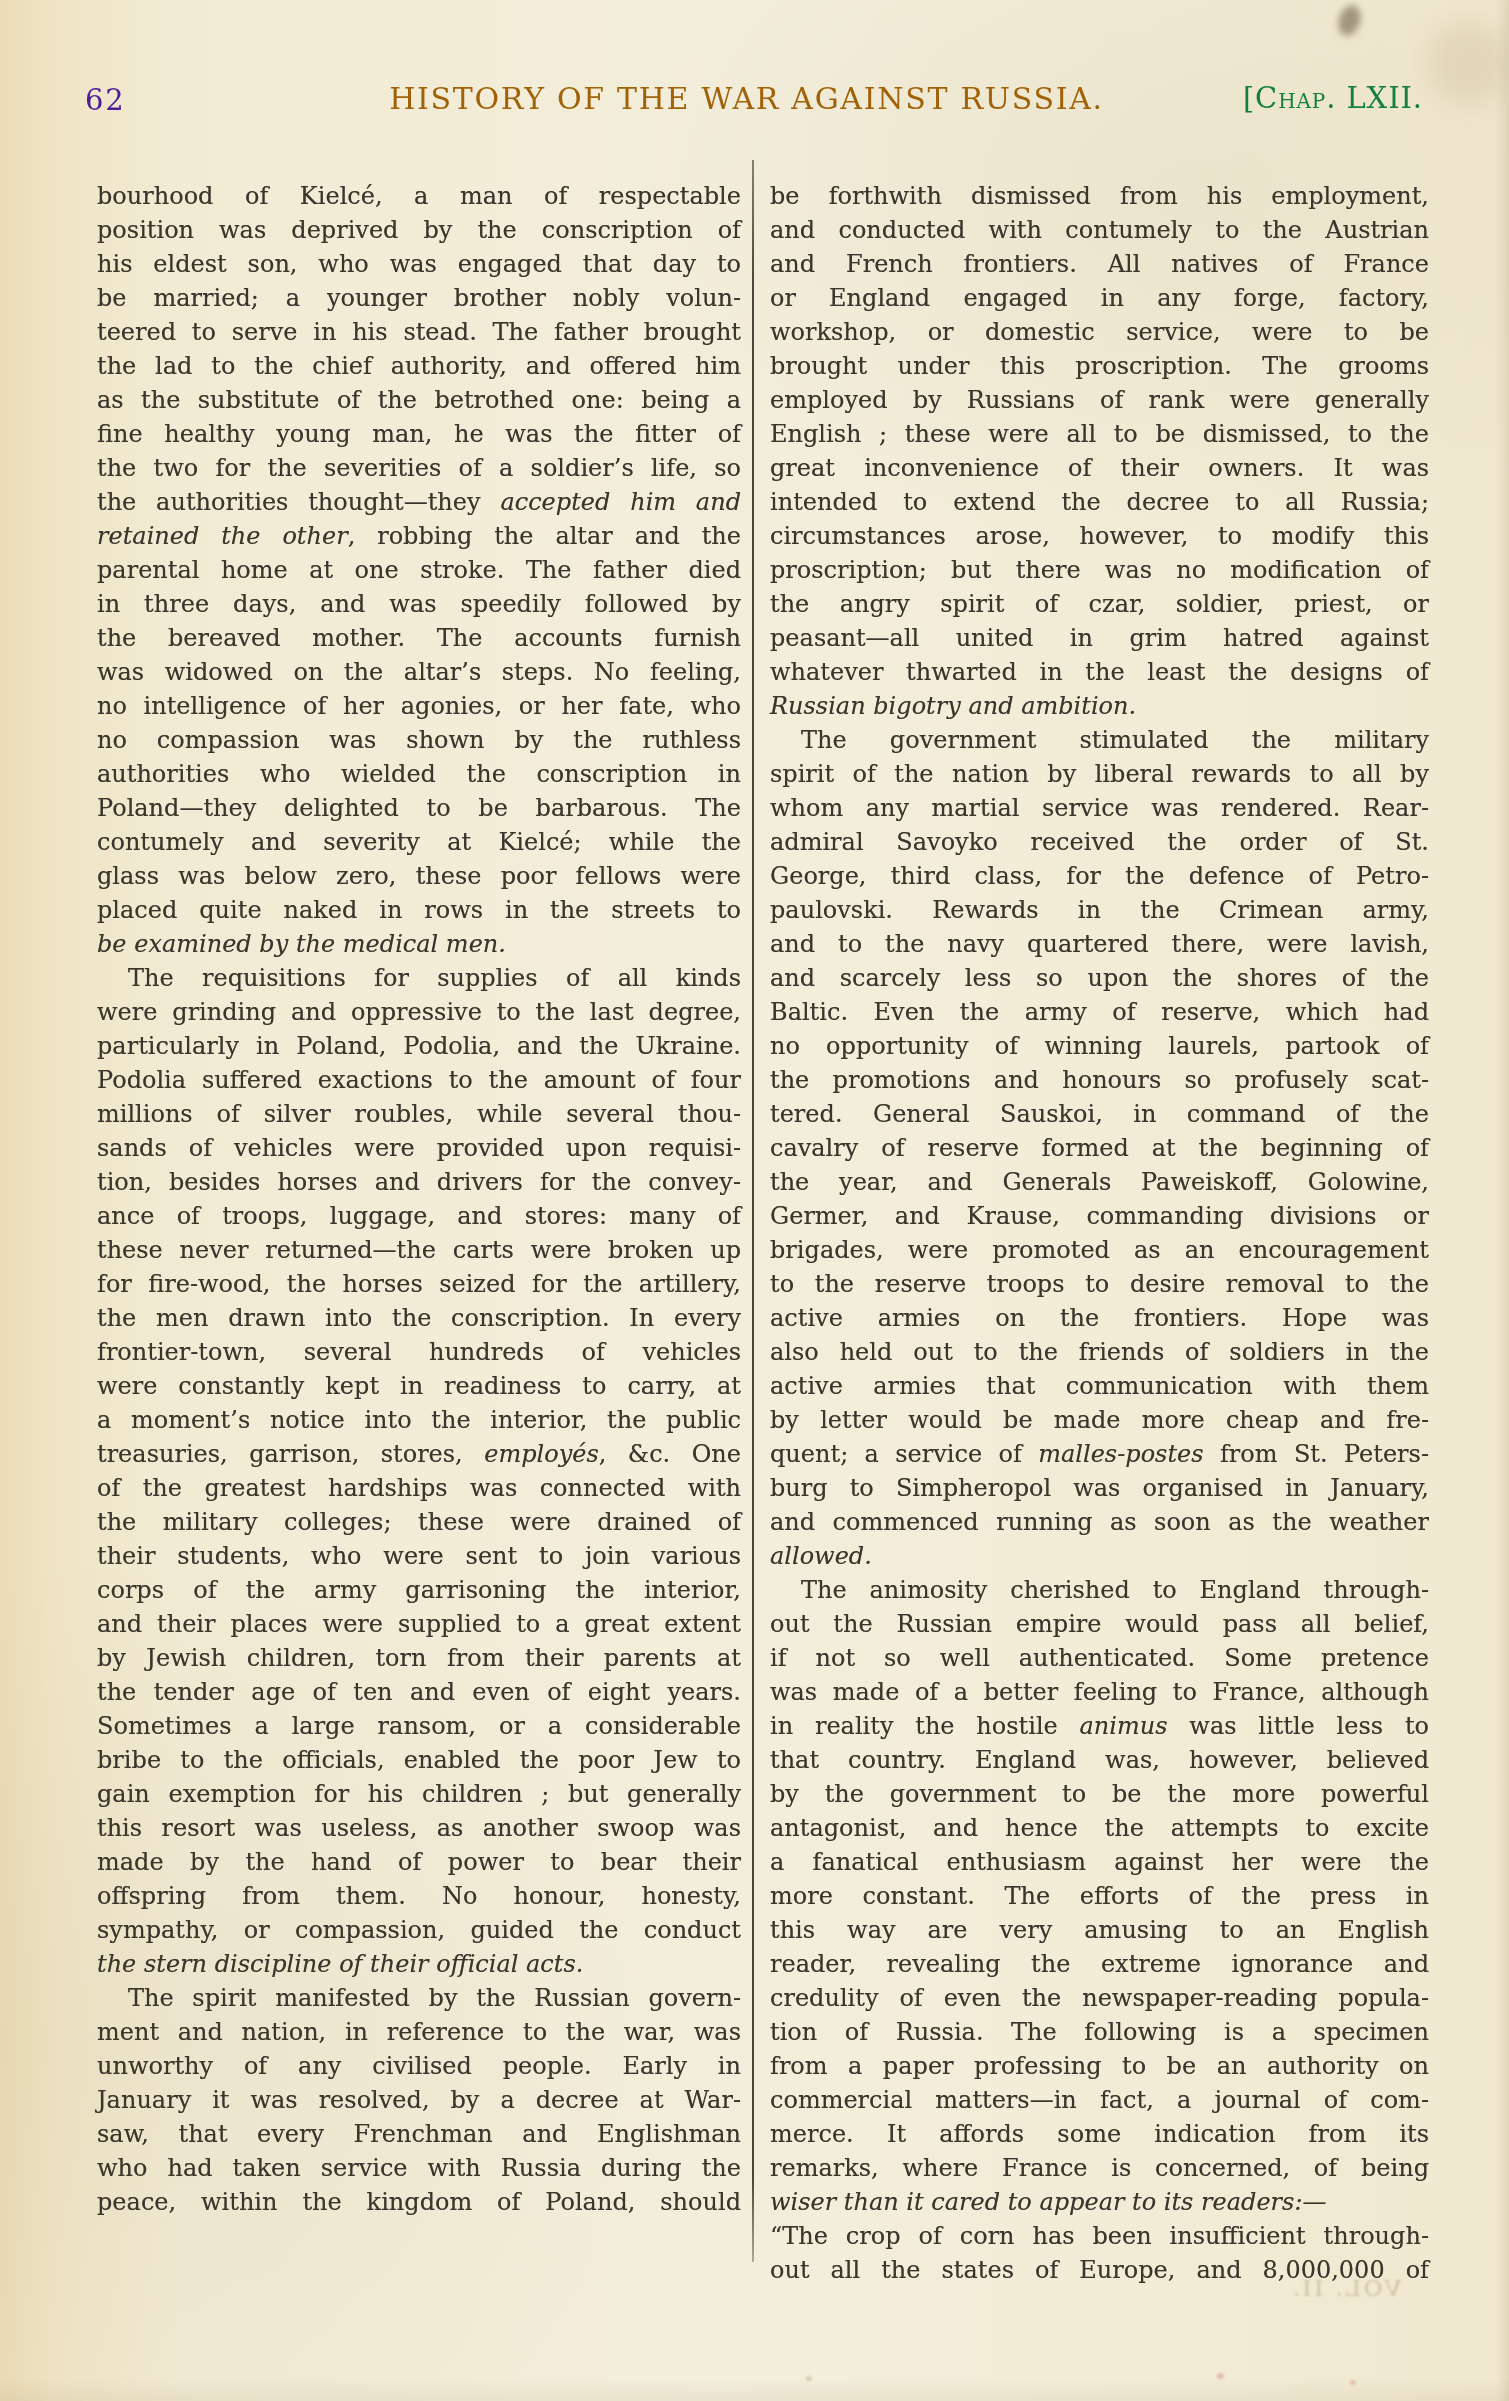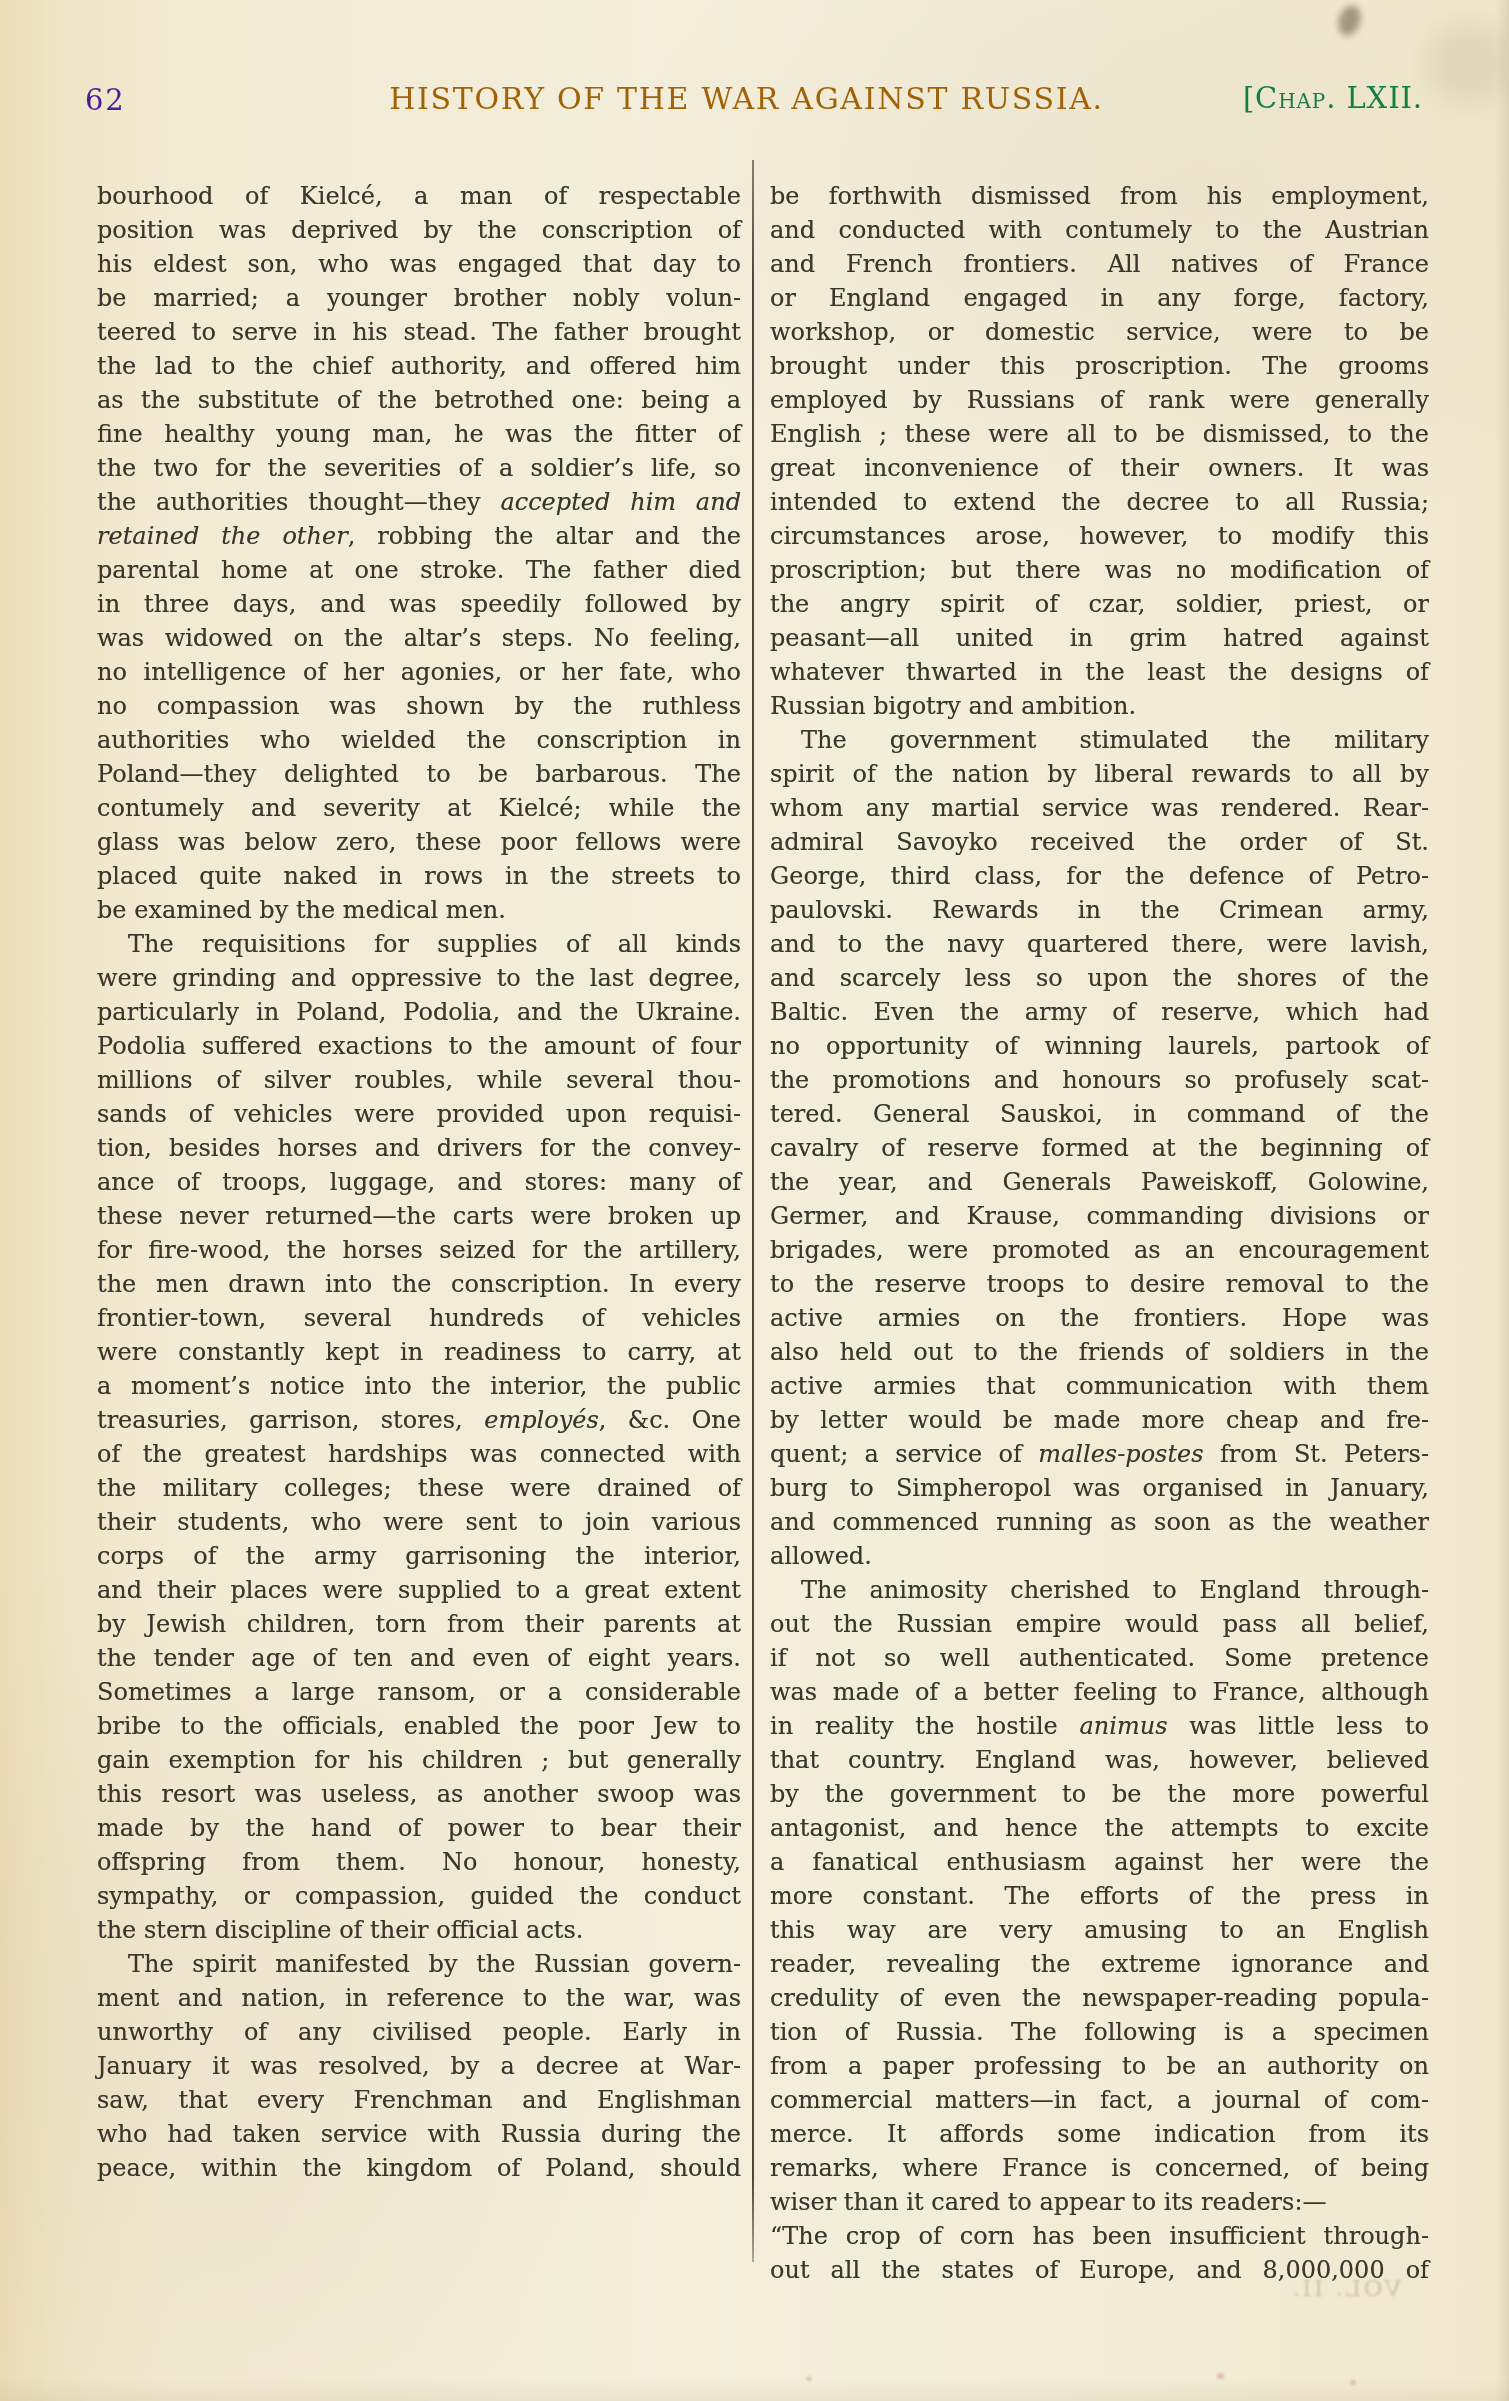--- a/index.html
+++ b/index.html
@@ -27,21 +27,21 @@
   .col{position:absolute;top:179px;}
   #col-left{left:97px;width:644px;}
   #col-right{left:770px;width:659px;}
   .line{
     height:34px;line-height:34px;font-size:24px;
     text-align:justify;text-align-last:justify;
     white-space:normal;overflow:visible;
     text-shadow:0 0 0.4px rgba(56,52,42,0.55);
   }
   .line.ind{text-indent:31px;}
-  .line.end{text-align-last:left;}
+  .line.end{text-align-last:left;font-style:italic;}
   .line i{font-style:italic;}
   
   .rule{position:absolute;left:752px;top:160px;width:1.7px;height:2102px;
         background:linear-gradient(180deg, rgba(44,40,32,0.55) 0%, rgba(44,40,32,0.85) 6%,
                    rgba(44,40,32,0.85) 96%, rgba(44,40,32,0.35) 100%);}
   
   .showthrough{position:absolute;left:1290px;top:2275px;
     transform:scaleX(-1);font-size:23px;font-variant:small-caps;letter-spacing:2.6px;
     color:rgba(158,134,88,0.40);filter:blur(1px);}
   .spot{position:absolute;border-radius:50%;}
@@ -71,20 +71,21 @@
     <div class="line">be married; a younger brother nobly volun-</div>
     <div class="line">teered to serve in his stead. The father brought</div>
     <div class="line">the lad to the chief authority, and offered him</div>
     <div class="line">as the substitute of the betrothed one: being a</div>
     <div class="line">fine healthy young man, he was the fitter of</div>
     <div class="line">the two for the severities of a soldier’s life, so</div>
     <div class="line">the authorities thought—they <i>accepted him and</i></div>
     <div class="line"><i>retained the other</i>, robbing the altar and the</div>
     <div class="line">parental home at one stroke.  The father died</div>
     <div class="line">in three days, and was speedily followed by</div>
+    <div class="line">the bereaved mother.  The accounts furnish</div>
     <div class="line">was widowed on the altar’s steps.  No feeling,</div>
     <div class="line">no intelligence of her agonies, or her fate, who</div>
     <div class="line">no compassion was shown by the ruthless</div>
     <div class="line">authorities who wielded the conscription in</div>
     <div class="line">Poland—they delighted to be barbarous.  The</div>
     <div class="line">contumely and severity at Kielcé; while the</div>
     <div class="line">glass was below zero, these poor fellows were</div>
     <div class="line">placed quite naked in rows in the streets to</div>
     <div class="line end">be examined by the medical men.</div>
     <div class="line ind">The requisitions for supplies of all kinds</div>

